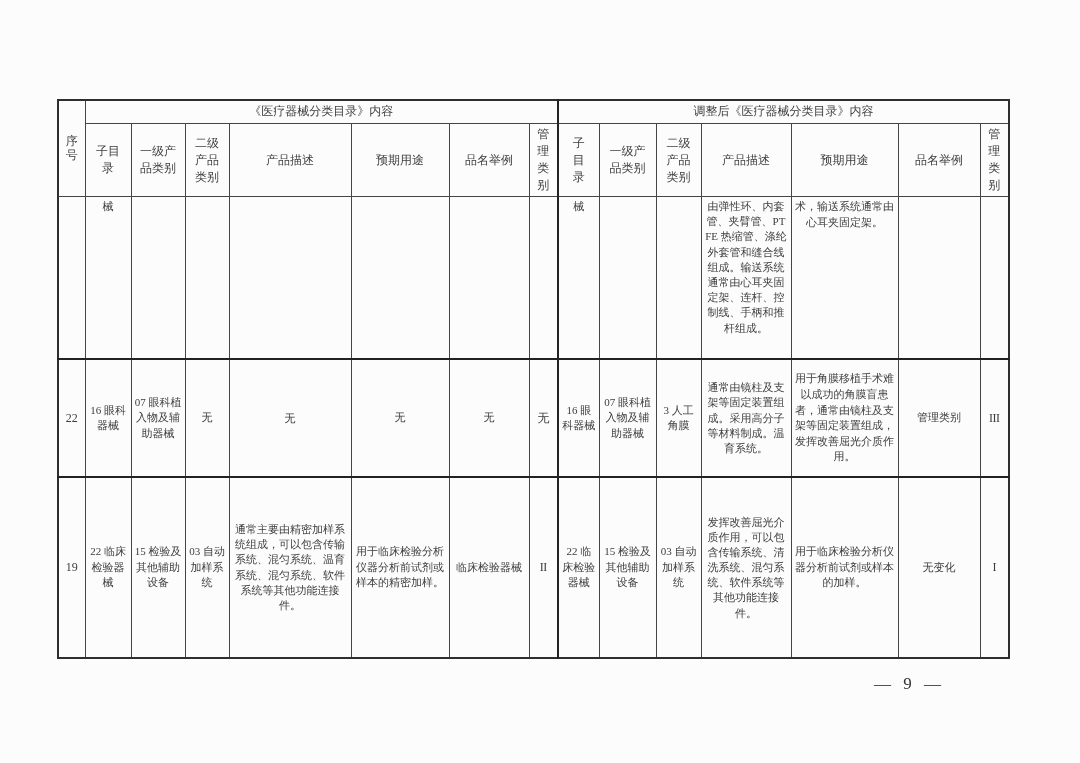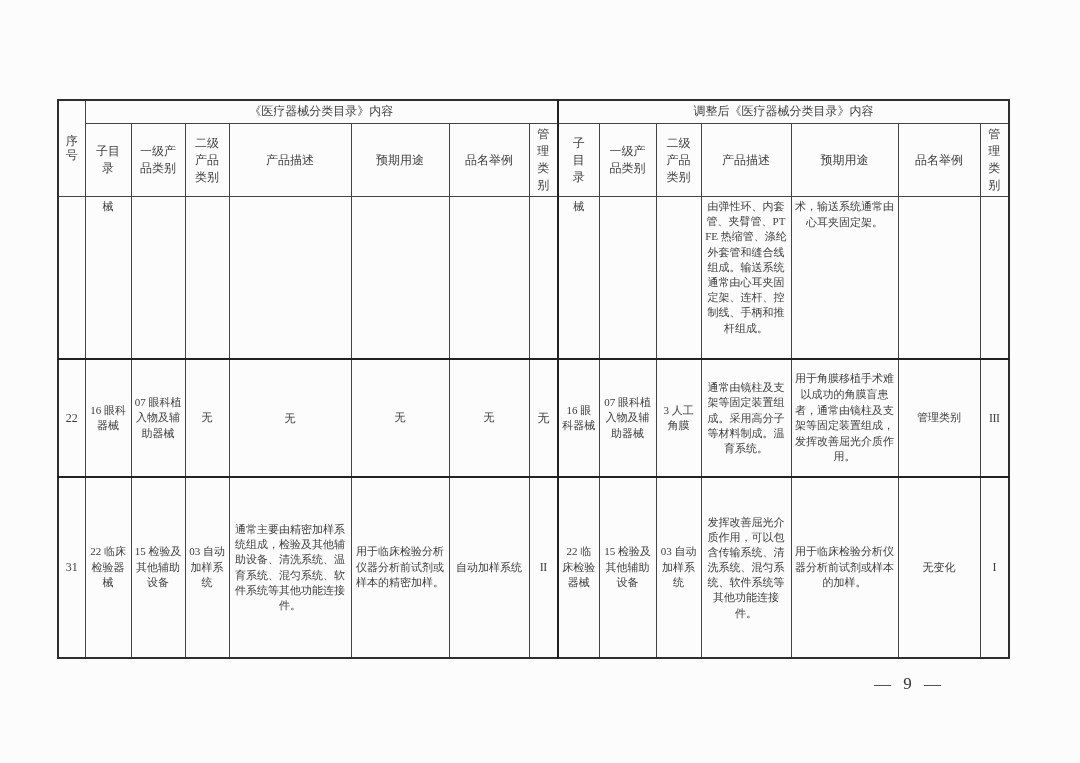--- a/index.html
+++ b/index.html
@@ -119,27 +119,27 @@
     <td class="hdiv">16 眼科器械</td>
     <td>07 眼科植入物及辅助器械</td>
     <td>3 人工角膜</td>
     <td class="desc">通常由镜柱及支架等固定装置组成。采用高分子等材料制成。温育系统。</td>
     <td>用于角膜移植手术难以成功的角膜盲患者，通常由镜柱及支架等固定装置组成，发挥改善屈光介质作用。</td>
     <td>管理类别</td>
     <td class="cls">III</td>
   </tr>
 
   <tr class="row-23">
-    <td class="seq">31</td>
+    <td class="seq">19</td>
     <td>22 临床检验器械</td>
     <td>15 检验及其他辅助设备</td>
     <td>03 自动加样系统</td>
-    <td class="desc">通常主要由精密加样系统组成，检验及其他辅助设备、清洗系统、温育系统、混匀系统、软件系统等其他功能连接件。</td>
+    <td class="desc">通常主要由精密加样系统组成，可以包含传输系统、混匀系统、温育系统、混匀系统、软件系统等其他功能连接件。</td>
     <td>用于临床检验分析仪器分析前试剂或样本的精密加样。</td>
-    <td>自动加样系统</td>
+    <td>临床检验器械</td>
     <td class="cls">II</td>
     <td class="hdiv">22 临床检验器械</td>
     <td>15 检验及其他辅助设备</td>
     <td>03 自动加样系统</td>
     <td class="desc">发挥改善屈光介质作用，可以包含传输系统、清洗系统、混匀系统、软件系统等其他功能连接件。</td>
     <td>用于临床检验分析仪器分析前试剂或样本的加样。</td>
     <td>无变化</td>
     <td class="cls">I</td>
   </tr>
 </tbody>

